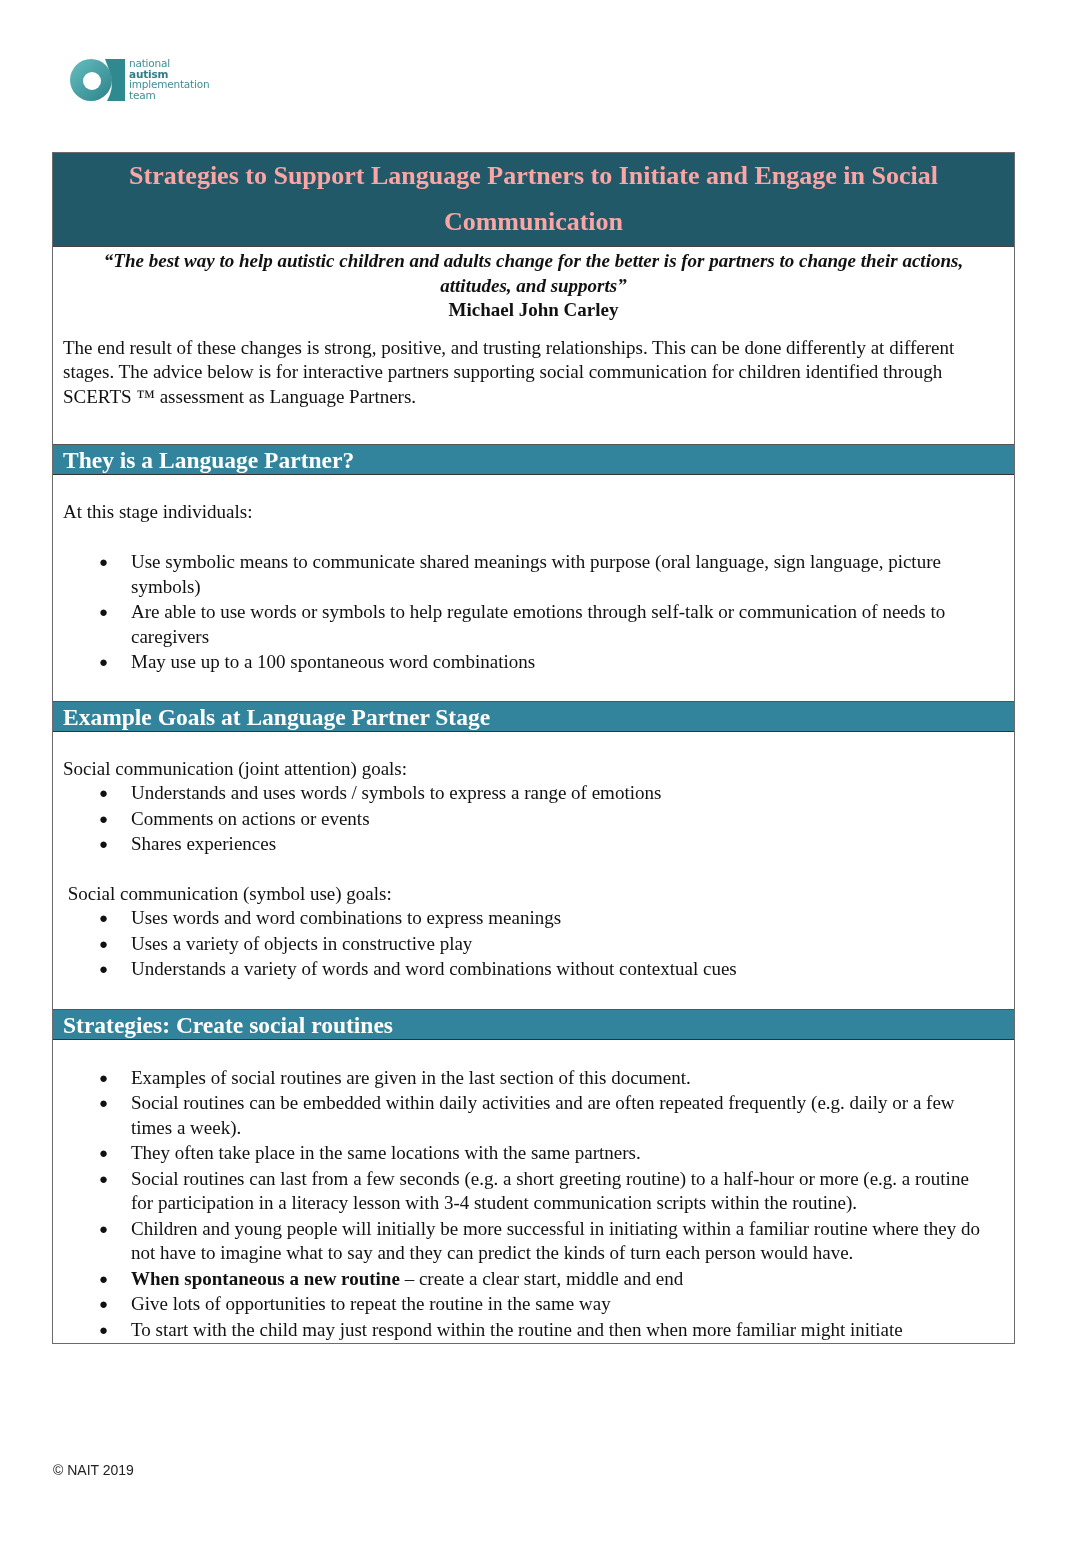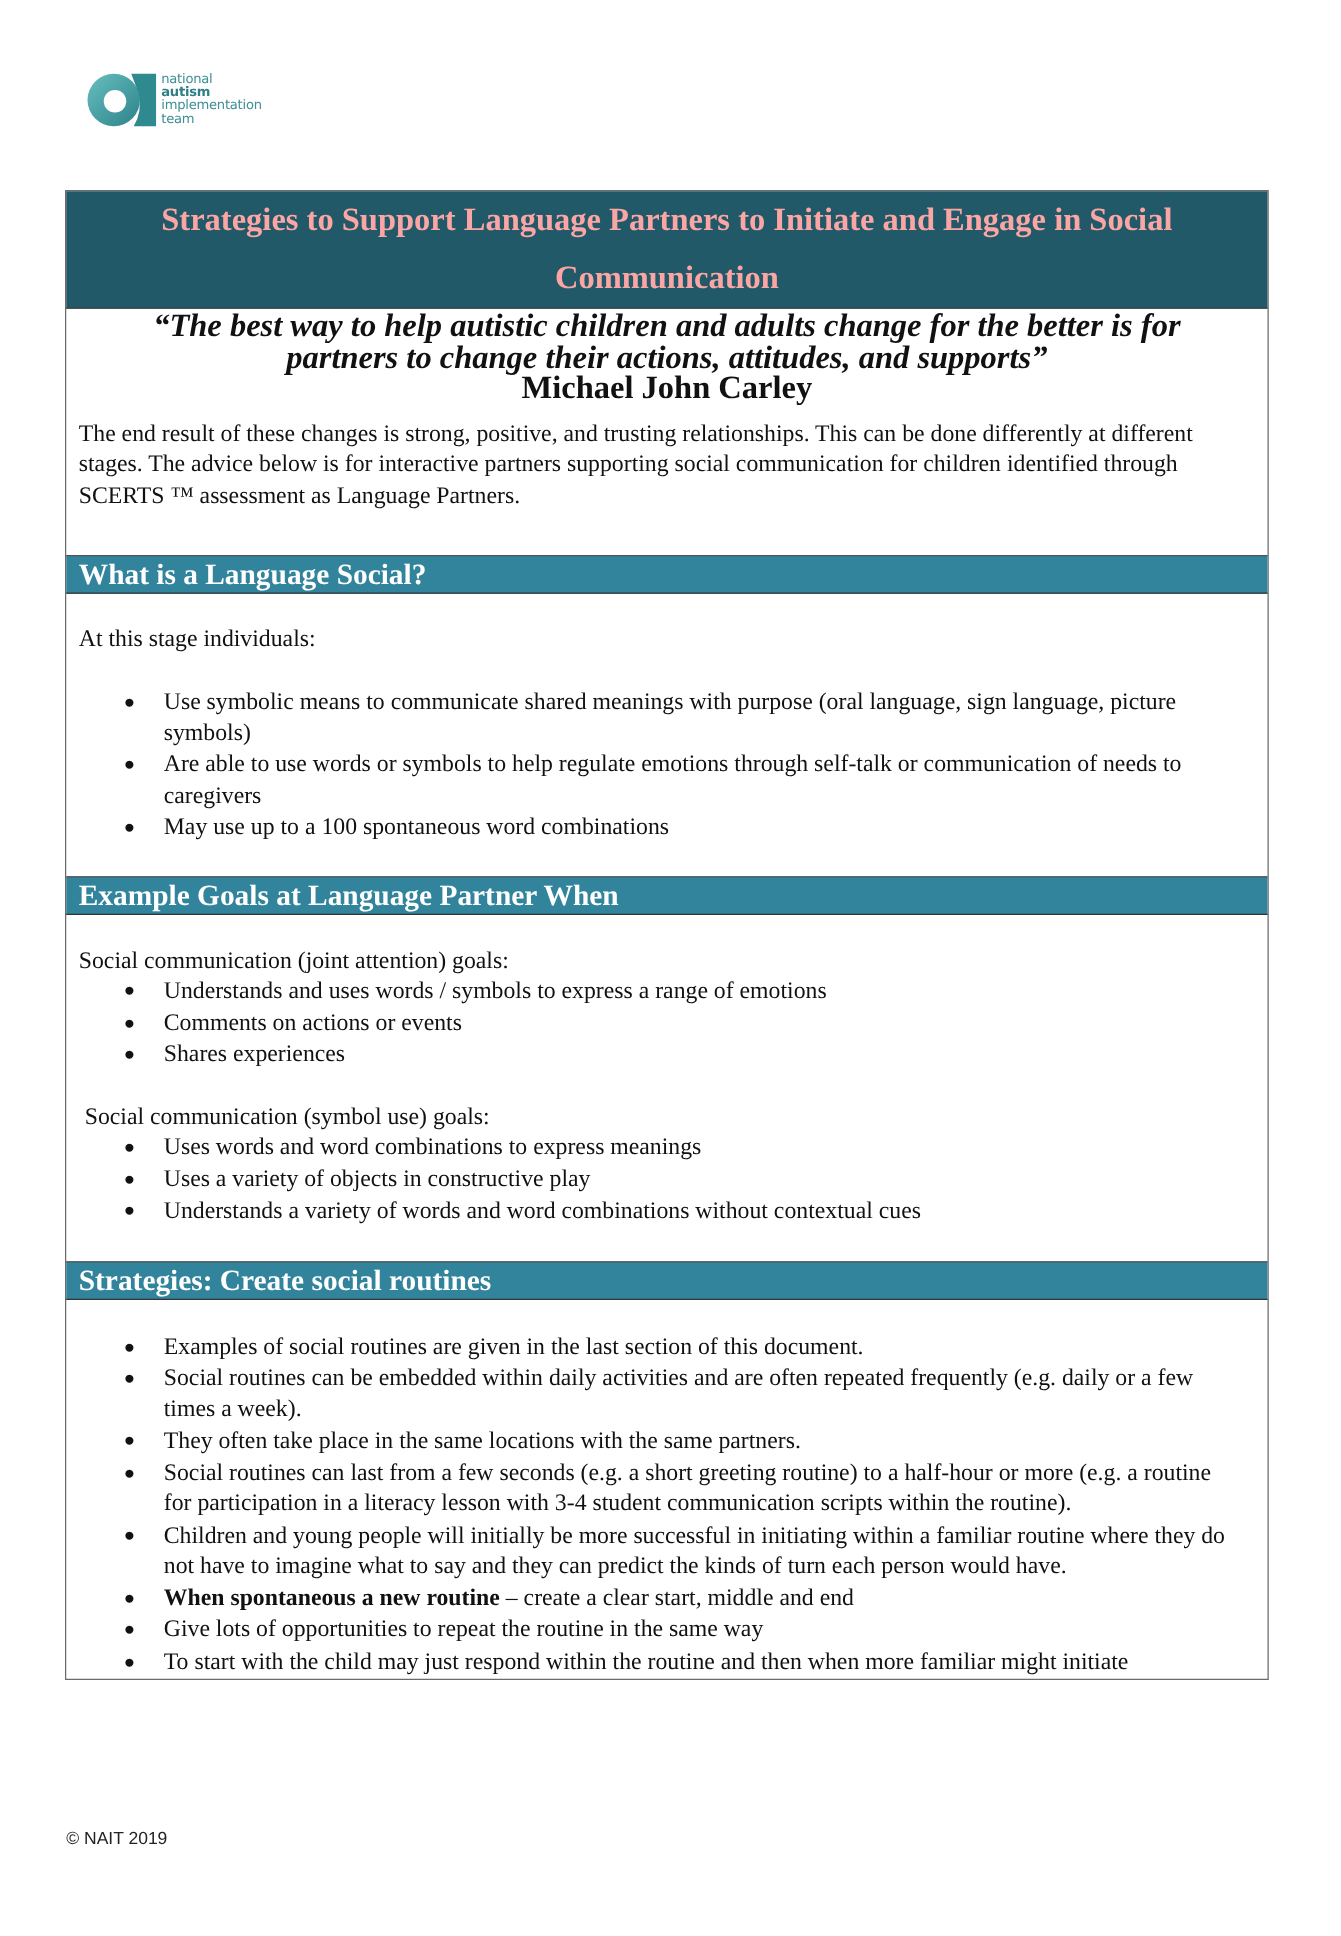--- a/index.html
+++ b/index.html
@@ -31,21 +31,21 @@
       text-align: center; font-weight: bold;
       font-family: "Liberation Serif", "DejaVu Serif", serif;
       font-size: 26px; line-height: 46px;
       padding: 0 10px 0 10px; height: 94px;
       box-sizing: border-box;
       border-bottom: 1px solid #444;
     }
     .quote-block {
       text-align: center; padding-top: 2px;
       font-family: "Liberation Serif", "DejaVu Serif", serif;
-      font-size: 26px; line-height: 24.5px;
+      font-size: 19px; line-height: 24.5px;
     }
     .quote-text { font-style: italic; font-weight: bold; display: block; padding: 0 28px; }
     .quote-author { font-weight: bold; display: block; }
 
     .para {
       font-family: "Liberation Serif", "DejaVu Serif", serif;
       font-size: 19px; line-height: 24.5px;
       padding: 0 10px;
     }
     .intro { margin-top: 13px; height: 108px; }
@@ -103,32 +103,32 @@
 <div class="frame">
   <div class="title-band">Strategies to Support Language Partners to Initiate and Engage in Social Communication</div>
 
   <div class="quote-block">
     <span class="quote-text">“The best way to help autistic children and adults change for the better is for partners to change their actions, attitudes, and supports”</span>
     <span class="quote-author">Michael John Carley</span>
   </div>
 
   <div class="para intro">The end result of these changes is strong, positive, and trusting relationships. This can be done differently at different stages. The advice below is for interactive partners supporting social communication for children identified through SCERTS ™ assessment as Language Partners.</div>
 
-  <div class="section-band">What is a Language Social?</div>
+  <div class="section-band">They is a Language Partner?</div>
   <div style="height:25px"></div>
   <div class="para">At this stage individuals:</div>
   <div style="height:26px"></div>
   <ul class="bullets">
     <li><span class="bullet">●</span><span>Use symbolic means to communicate shared meanings with purpose (oral language, sign language, picture symbols)</span></li>
     <li><span class="bullet">●</span><span>Are able to use words or symbols to help regulate emotions through self-talk or communication of needs to caregivers</span></li>
     <li><span class="bullet">●</span><span>May use up to a 100 spontaneous word combinations</span></li>
   </ul>
   <div style="height:25px"></div>
 
-  <div class="section-band">Example Goals at Language Partner When</div>
+  <div class="section-band">Example Goals at Language Partner Stage</div>
   <div style="height:25px"></div>
   <div class="para">Social communication (joint attention) goals:</div>
   <ul class="bullets">
     <li><span class="bullet">●</span><span>Understands and uses words / symbols to express a range of emotions</span></li>
     <li><span class="bullet">●</span><span>Comments on actions or events</span></li>
     <li><span class="bullet">●</span><span>Shares experiences</span></li>
   </ul>
   <div style="height:24px"></div>
   <div class="para" style="white-space:pre"> Social communication (symbol use) goals:</div>
   <ul class="bullets">

